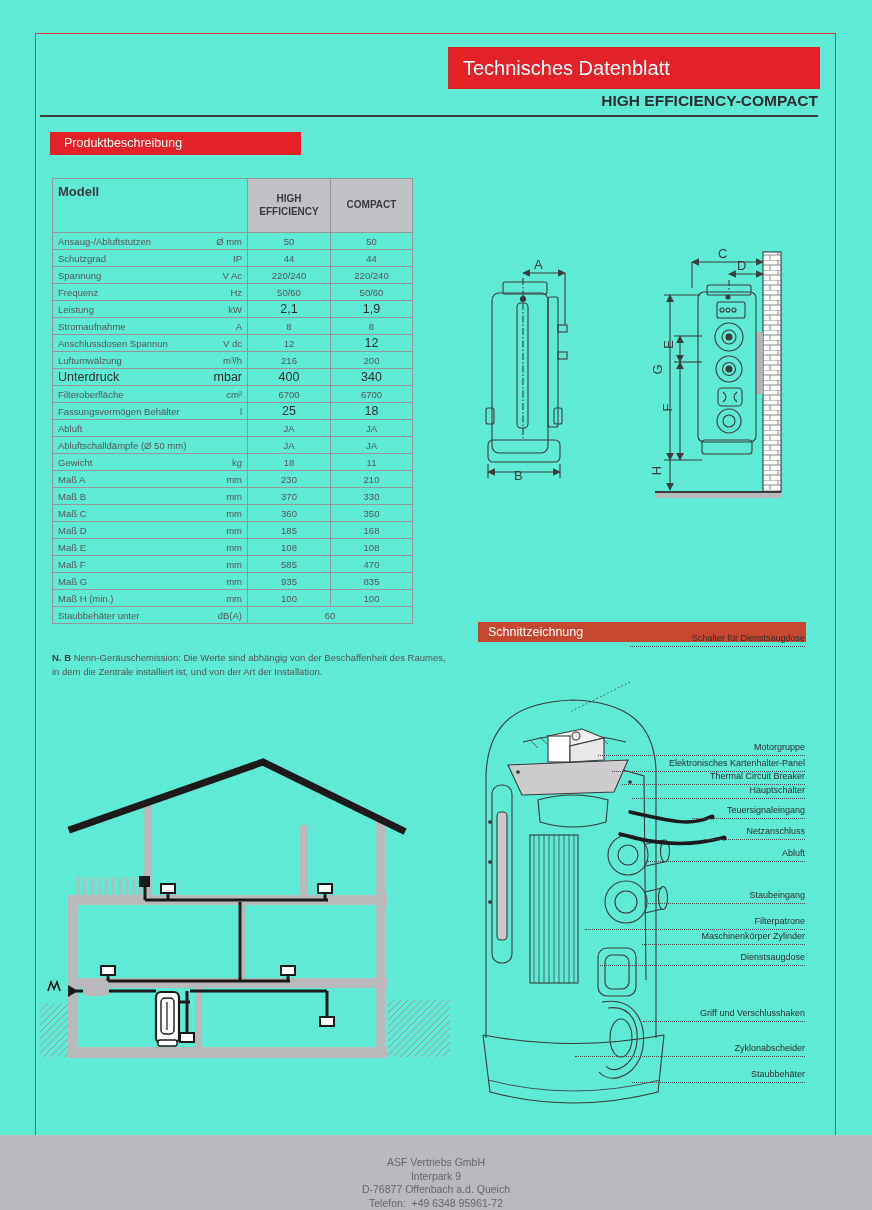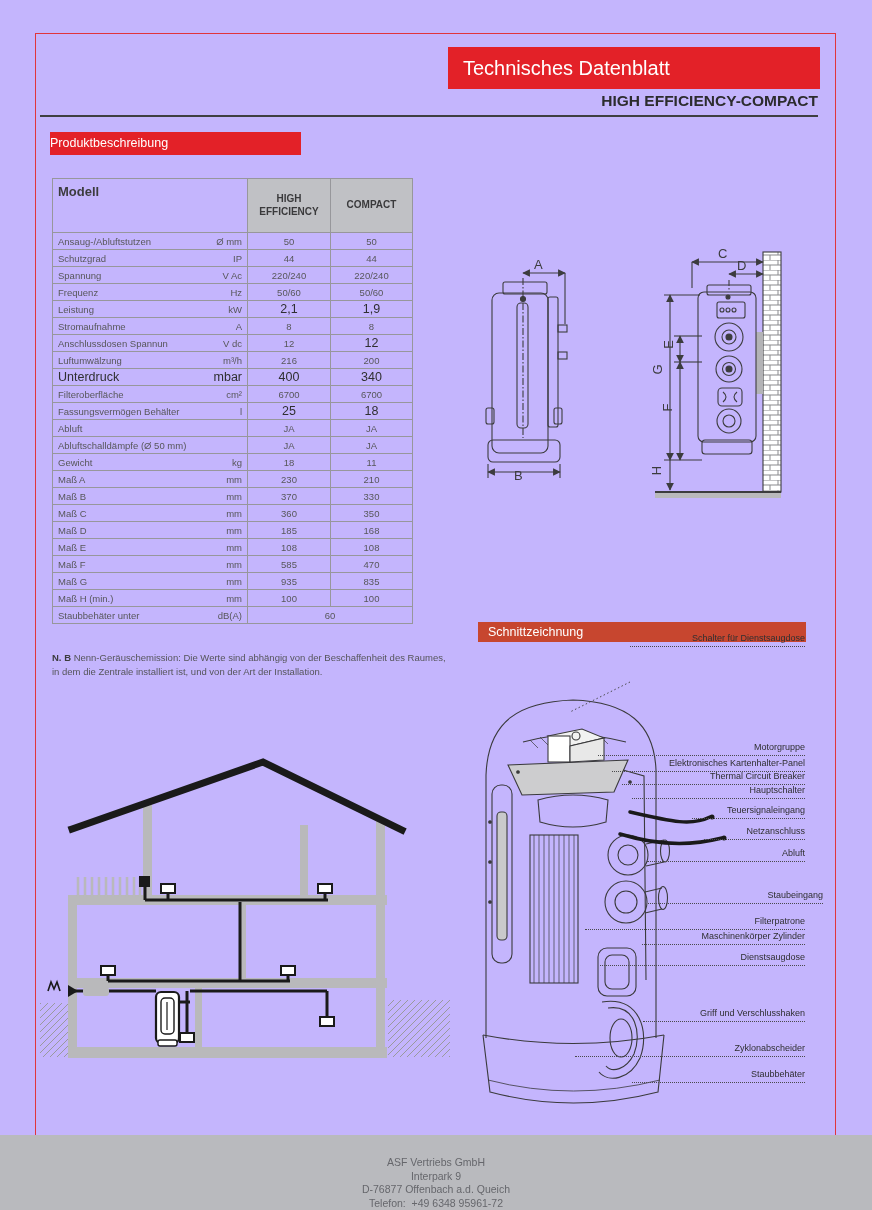--- a/index.html
+++ b/index.html
@@ -1,26 +1,26 @@
 <!DOCTYPE html>
 <html><head>
 <meta charset="utf-8">
 <style>
   html,body{margin:0;padding:0;}
   body{font-family:"Liberation Sans",sans-serif;background:#fff;}
-  #page{position:relative;width:872px;height:1210px;background:#c4b5fd;overflow:hidden;}
+  #page{position:relative;width:872px;height:1210px;background:#5eead4;overflow:hidden;}
   .abs{position:absolute;}
 
   #border-frame{left:35px;top:33px;width:799px;height:1102px;border:1px solid #e0353c;}
   #title-banner{left:448px;top:47px;width:372px;height:42px;background:#e32128;color:#fff;
     font-size:20px;line-height:42px;padding-left:15px;box-sizing:border-box;}
   #subtitle{left:448px;top:92px;width:370px;text-align:right;font-size:15.5px;font-weight:bold;color:#2c2c2e;}
   #top-rule{left:40px;top:115px;width:778px;height:2px;background:#3f3f41;}
   #product-banner{left:50px;top:132px;width:251px;height:23px;background:#e32128;color:#fff;
-    font-size:12.5px;line-height:23px;box-sizing:border-box;}
+    font-size:12.5px;line-height:23px;padding-left:14px;box-sizing:border-box;}
 
   #spec-table{position:absolute;left:52px;top:178px;width:360px;border-collapse:collapse;table-layout:fixed;}
   #spec-table td{border:1px solid #97979b;box-sizing:border-box;padding:1px 5px;height:17px;
     font-size:9.5px;color:#57575a;overflow:hidden;white-space:nowrap;}
   #spec-table td.model-cell{vertical-align:top;font-size:13px;font-weight:bold;color:#3c3c3e;padding-top:5px;}
   #spec-table td.col-head{background:#c0c1c5;text-align:center;vertical-align:middle;
     font-size:10px;font-weight:bold;color:#3a3a3c;line-height:1.25;white-space:normal;}
   #spec-table tr.hdr td{height:54px;}
   #spec-table td.val{text-align:center;}
   #spec-table .unit{float:right;}
@@ -318,21 +318,21 @@
 
   <div id="schnitt-labels">
       <div class="schnitt-label" style="left: 630px; width: 175px; top: 632px;">Schalter für Dienstsaugdose</div>
       <div class="schnitt-label" style="left: 598px; width: 207px; top: 741px;">Motorgruppe</div>
       <div class="schnitt-label" style="left: 612px; width: 193px; top: 757px;">Elektronisches Kartenhalter-Panel</div>
       <div class="schnitt-label" style="left: 622px; width: 183px; top: 770px;">Thermal Circuit Breaker</div>
       <div class="schnitt-label" style="left: 632px; width: 173px; top: 784px;">Hauptschalter</div>
       <div class="schnitt-label" style="left: 692px; width: 113px; top: 804px;">Teuersignaleingang</div>
       <div class="schnitt-label" style="left: 704px; width: 101px; top: 825px;">Netzanschluss</div>
       <div class="schnitt-label" style="left: 647px; width: 158px; top: 847px;">Abluft</div>
-      <div class="schnitt-label" style="left: 648px; width: 157px; top: 889px; padding-left: 18px;">Staubeingang</div>
+      <div class="schnitt-label" style="left: 648px; width: 157px; top: 889px;">Staubeingang</div>
       <div class="schnitt-label" style="left: 585px; width: 220px; top: 915px;">Filterpatrone</div>
       <div class="schnitt-label" style="left: 642px; width: 163px; top: 930px;">Maschinenkörper  Zylinder</div>
       <div class="schnitt-label" style="left: 600px; width: 205px; top: 951px;">Dienstsaugdose</div>
       <div class="schnitt-label" style="left: 643px; width: 162px; top: 1007px;">Griff und Verschlusshaken</div>
       <div class="schnitt-label" style="left: 575px; width: 230px; top: 1042px;">Zyklonabscheider</div>
       <div class="schnitt-label" style="left: 632px; width: 173px; top: 1068px;">Staubbehäter</div>
     </div>
 
   <svg id="house-svg" style="left:40px;top:745px" width="420" height="330" viewBox="0 0 420 330">
     <defs>

